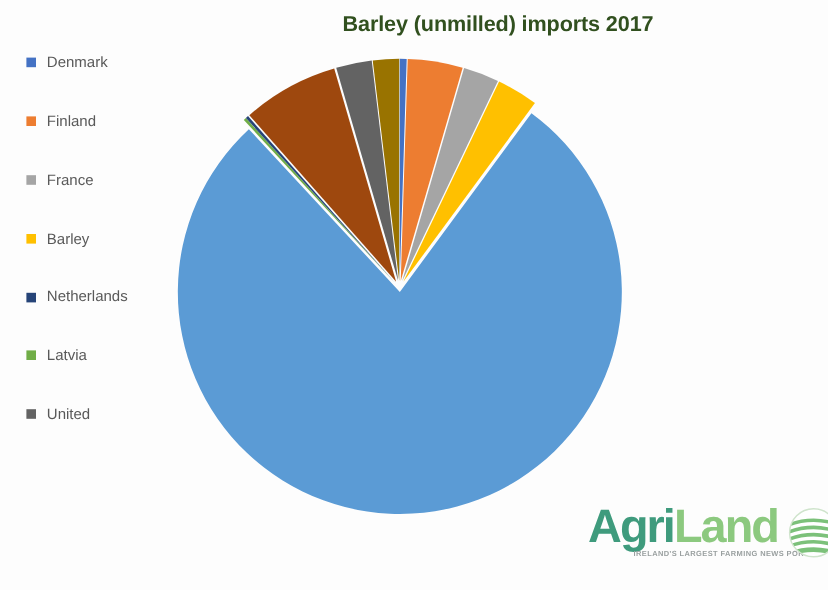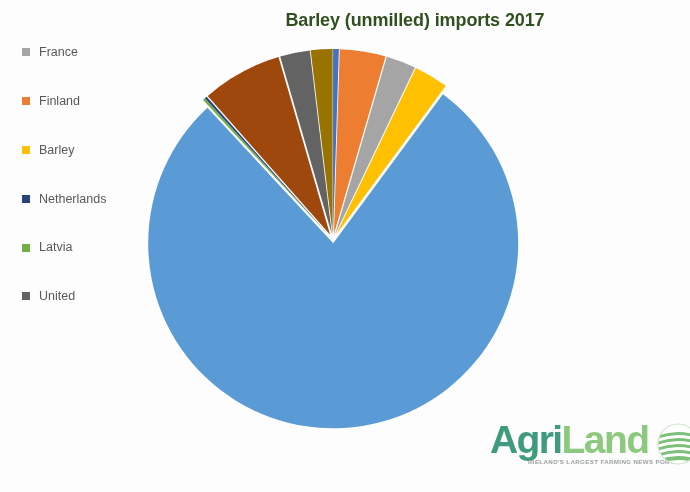--- a/index.html
+++ b/index.html
@@ -102,26 +102,30 @@
     width: 44px; height: 44px;
   }
 </style>
 </head>
 <body>
 
 <div id="chart-title">Barley (unmilled) imports 2017</div>
 
 <div id="legend">
     <div class="legend-item">
-      <span class="legend-swatch" style="background: rgb(165, 165, 165);"></span>
-      <span class="legend-label">France</span>
+      <span class="legend-swatch" style="background: rgb(68, 114, 196);"></span>
+      <span class="legend-label">Denmark</span>
     </div>
     <div class="legend-item">
       <span class="legend-swatch" style="background: rgb(237, 125, 49);"></span>
       <span class="legend-label">Finland</span>
+    </div>
+    <div class="legend-item">
+      <span class="legend-swatch" style="background: rgb(165, 165, 165);"></span>
+      <span class="legend-label">France</span>
     </div>
     <div class="legend-item">
       <span class="legend-swatch" style="background: rgb(255, 192, 0);"></span>
       <span class="legend-label">Barley</span>
     </div>
     <div class="legend-item">
       <span class="legend-swatch" style="background: rgb(38, 68, 120);"></span>
       <span class="legend-label">Netherlands</span>
     </div>
     <div class="legend-item">

